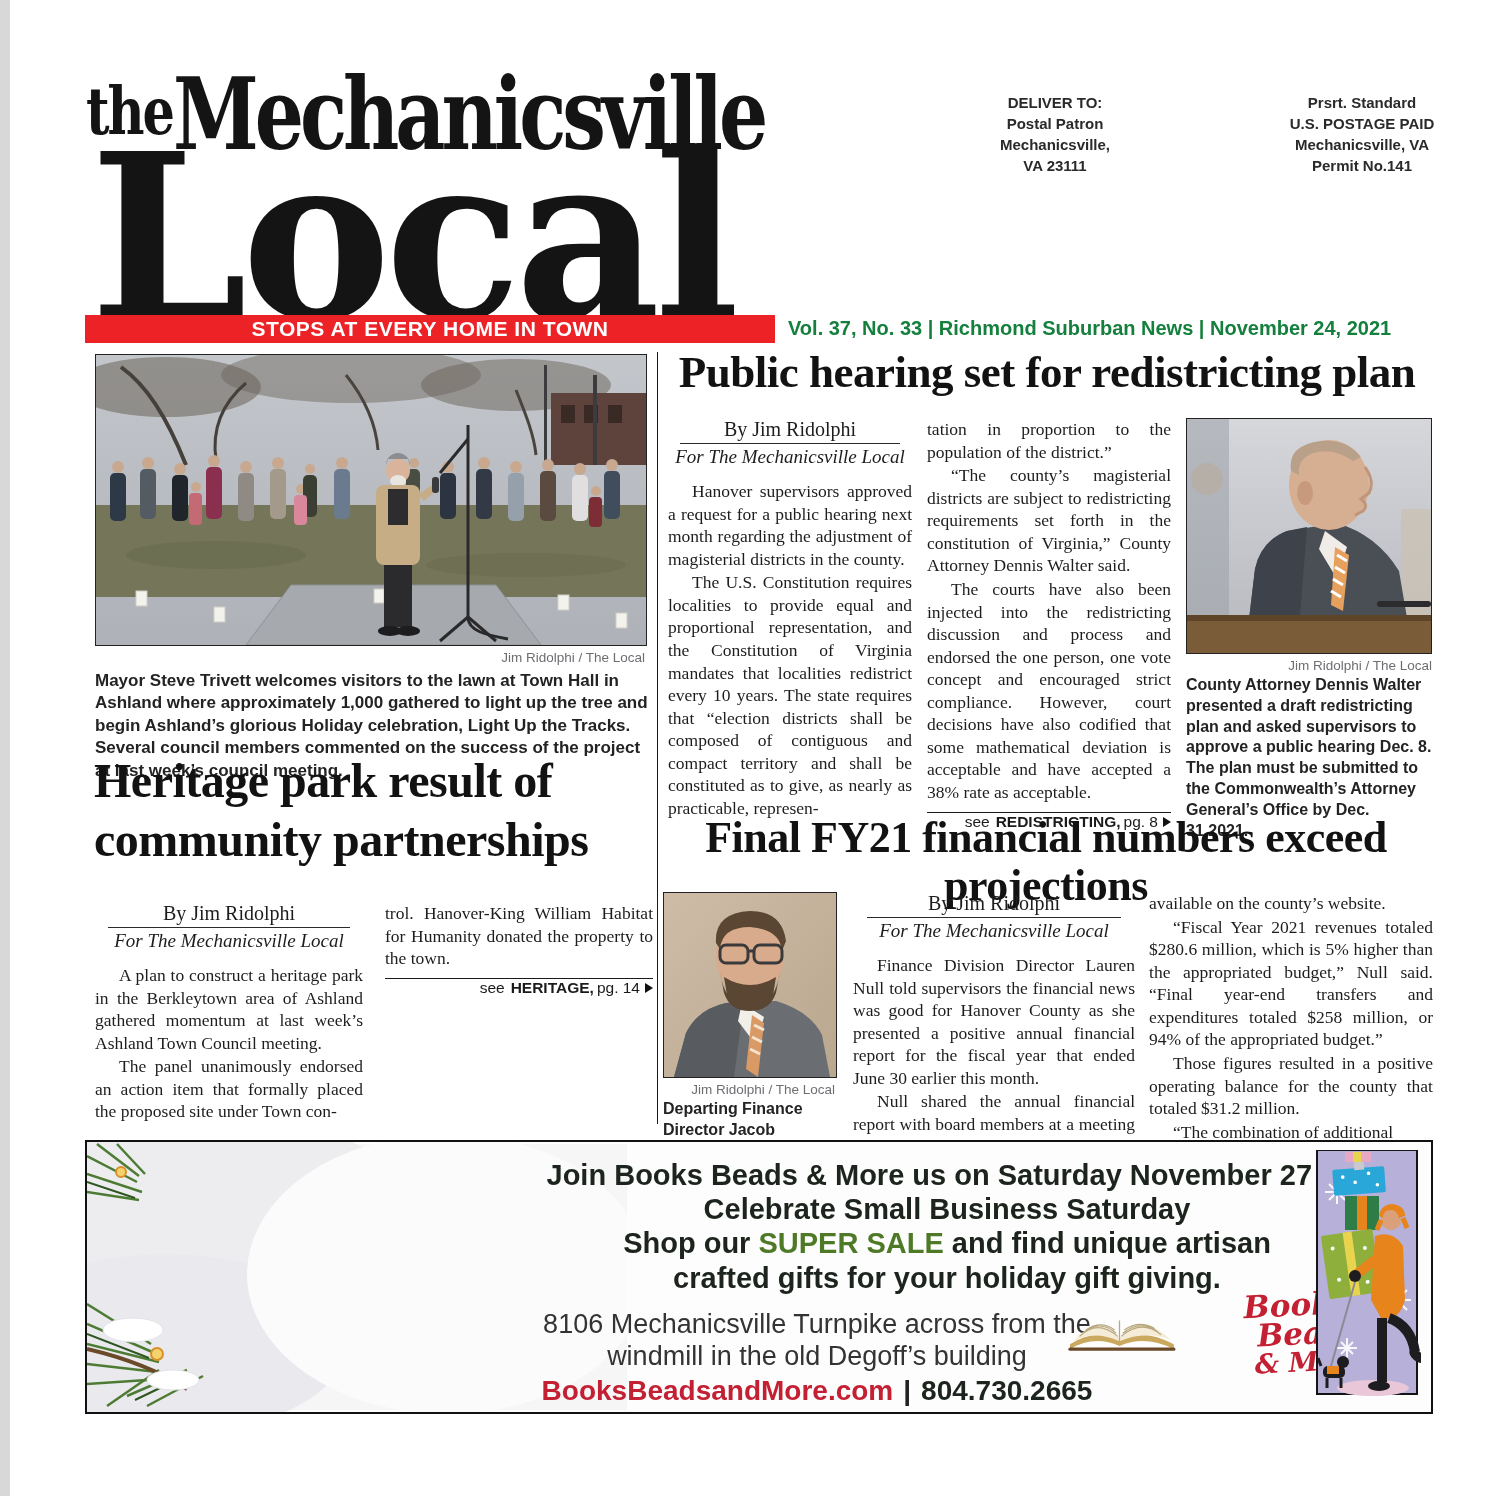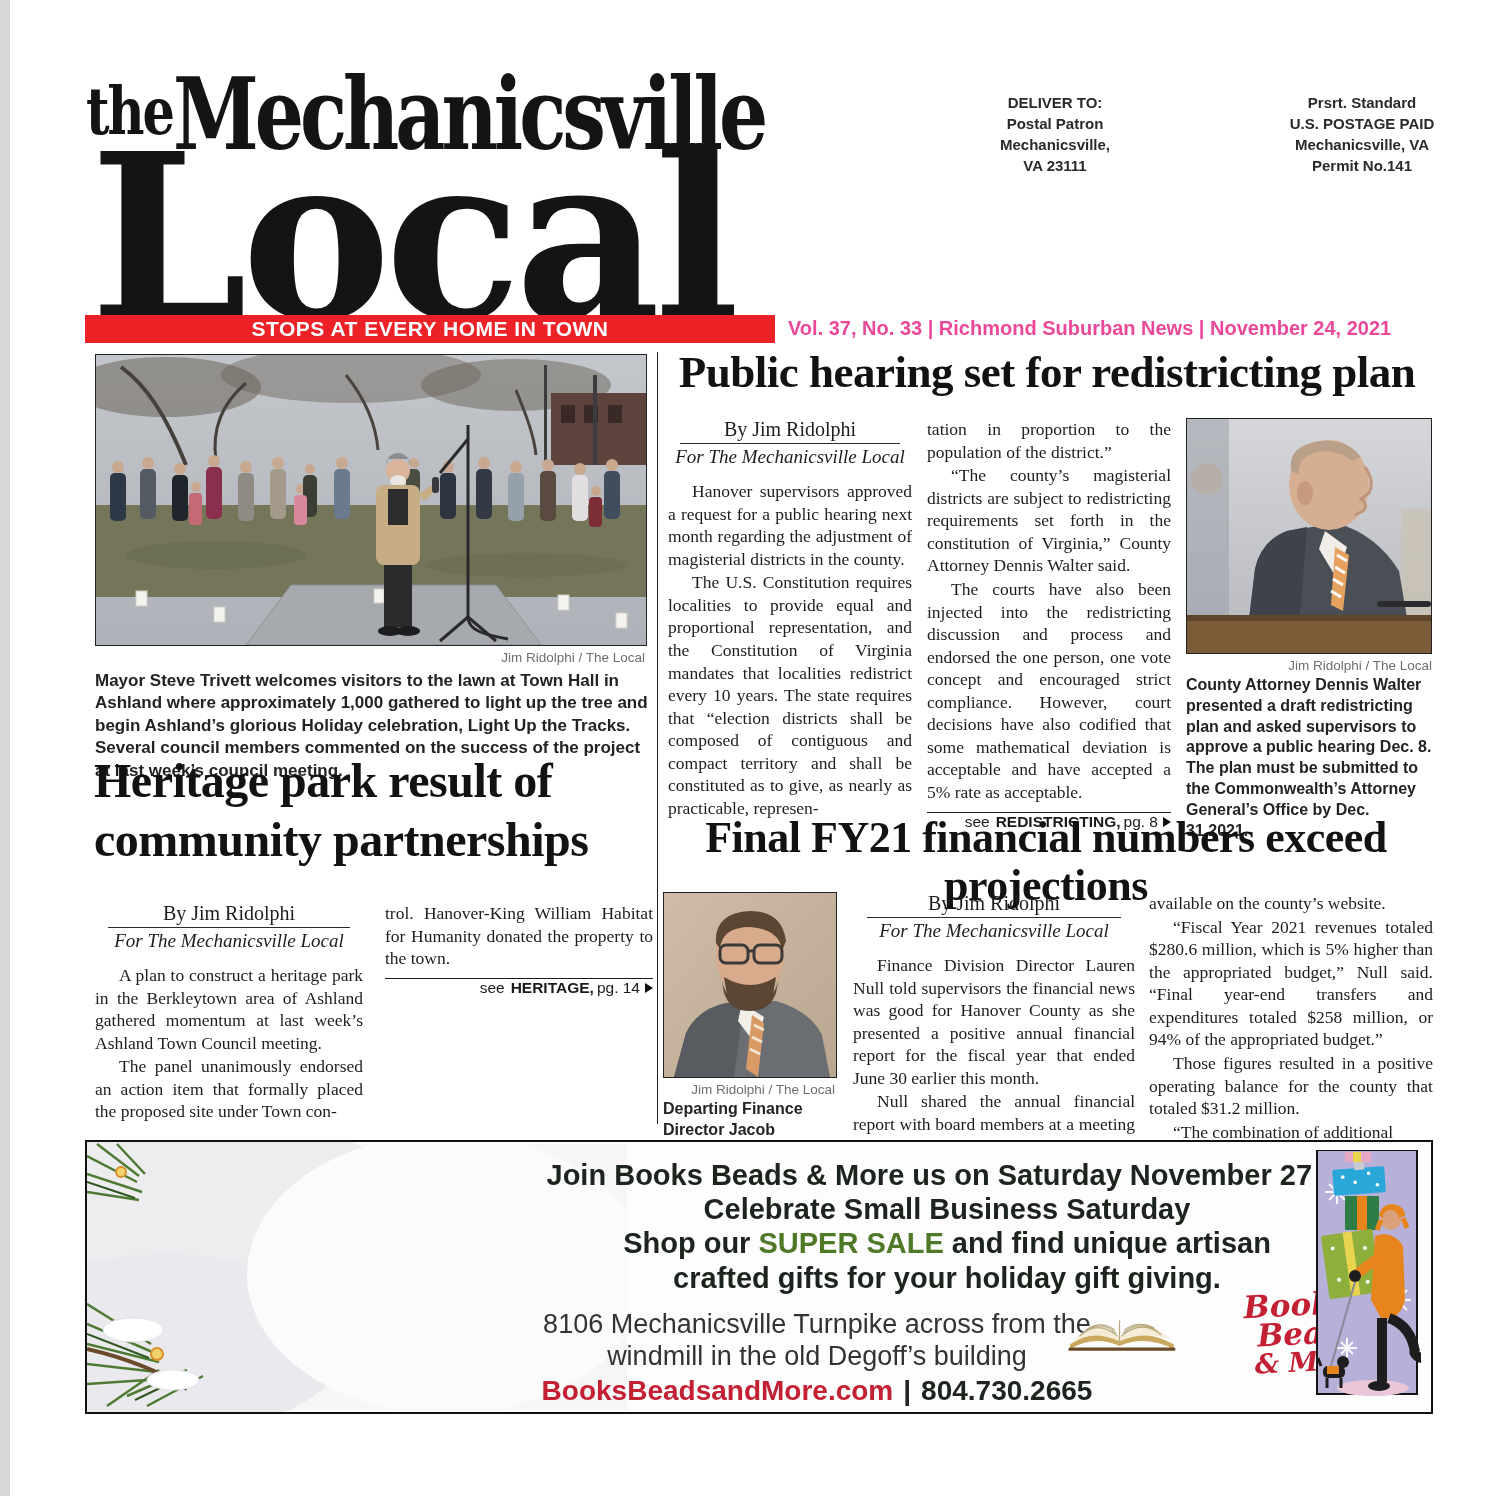--- a/index.html
+++ b/index.html
@@ -14,21 +14,21 @@
   .mast-local{font-family:"DejaVu Serif",serif;font-weight:bold;font-size:224px;line-height:0.78;
               margin-top:8px;margin-left:4px;letter-spacing:-6px;transform:scaleY(1.02);transform-origin:left top;}
   .mail-block{position:absolute;text-align:center;font-family:Liberation Sans, sans-serif;
               font-weight:bold;font-size:15px;line-height:1.4;color:#2a2a2a;}
   .deliver{left:955px;top:92px;width:180px;}
   .postage{left:1252px;top:92px;width:200px;}
   .banner{position:absolute;left:75px;top:315px;width:690px;height:28px;display:flex;
           align-items:center;justify-content:center;color:#fff;font-family:"Liberation Sans",sans-serif;
           font-weight:bold;font-size:21px;letter-spacing:0.5px;}
   .issue-line{position:absolute;left:778px;top:314px;height:28px;display:flex;align-items:center;
-              font-family:"Liberation Sans",sans-serif;font-weight:bold;font-size:20px;color:#ec4899;text-align:right;}
+              font-family:"Liberation Sans",sans-serif;font-weight:bold;font-size:20px;color:#15803d;text-align:right;}
   
   .vrule{position:absolute;left:647px;top:352px;width:1px;height:772px;background:#1a1a1a;}
   
   .photo-frame{position:absolute;border:1px solid #222;overflow:hidden;background:#bfc2c6;}
   .credit{font-family:"Liberation Sans",sans-serif;font-size:13.5px;color:#6d6e71;text-align:right;}
   .caption{font-family:"Liberation Sans",sans-serif;font-weight:bold;font-size:17px;line-height:1.32;color:#232323;}
   .caption.small{font-size:16px;line-height:1.3;}
   
   .headline{font-weight:bold;color:#121212;font-family:"Liberation Serif",serif;letter-spacing:-0.5px;}
   .cols{position:absolute;display:flex;}
@@ -218,21 +218,21 @@
         <div class="byline">By Jim Ridolphi</div>
         <div class="byline-rule"></div>
         <div class="byline-org">For The Mechanicsville Local</div>
       </div>
       <p class="body-para indent">Hanover supervisors approved a request for a public hearing next month regarding the adjustment of magisterial districts in the county.</p>
       <p class="body-para indent">The U.S. Constitution requires localities to provide equal and proportional representation, and the Constitution of Virginia mandates that localities redistrict every 10 years. The state requires that “election districts shall be composed of contiguous and compact territory and shall be constituted as to give, as nearly as practicable, represen-</p>
     </div>
     <div style="width:250px;">
       <p class="body-para">tation in proportion to the population of the district.”</p>
       <p class="body-para indent">“The county’s magisterial districts are subject to redistricting requirements set forth in the constitution of Virginia,” County Attorney Dennis Walter said.</p>
-      <p class="body-para indent">The courts have also been injected into the redistricting discussion and process and endorsed the one person, one vote concept and encouraged strict compliance. However, court decisions have also codified that some mathematical deviation is acceptable and have accepted a 5% rate as acceptable.</p>
+      <p class="body-para indent">The courts have also been injected into the redistricting discussion and process and endorsed the one person, one vote concept and encouraged strict compliance. However, court decisions have also codified that some mathematical deviation is acceptable and have accepted a 38% rate as acceptable.</p>
       <div class="jump">
         <span class="sp">see</span><b>REDISTRICTING,</b><span>pg. 8</span><span class="jump-arrow"></span>
       </div>
     </div>
     <div style="width:248px;">
       <div class="photo-frame" style="position:relative;width:244px;height:234px;">
         <svg width="244" height="234" viewBox="0 0 244 234">
           <defs>
               <linearGradient id="wbg" x1="0" y1="0" x2="0" y2="1">
             <stop offset="0" stop-color="#d6d7db"></stop>

